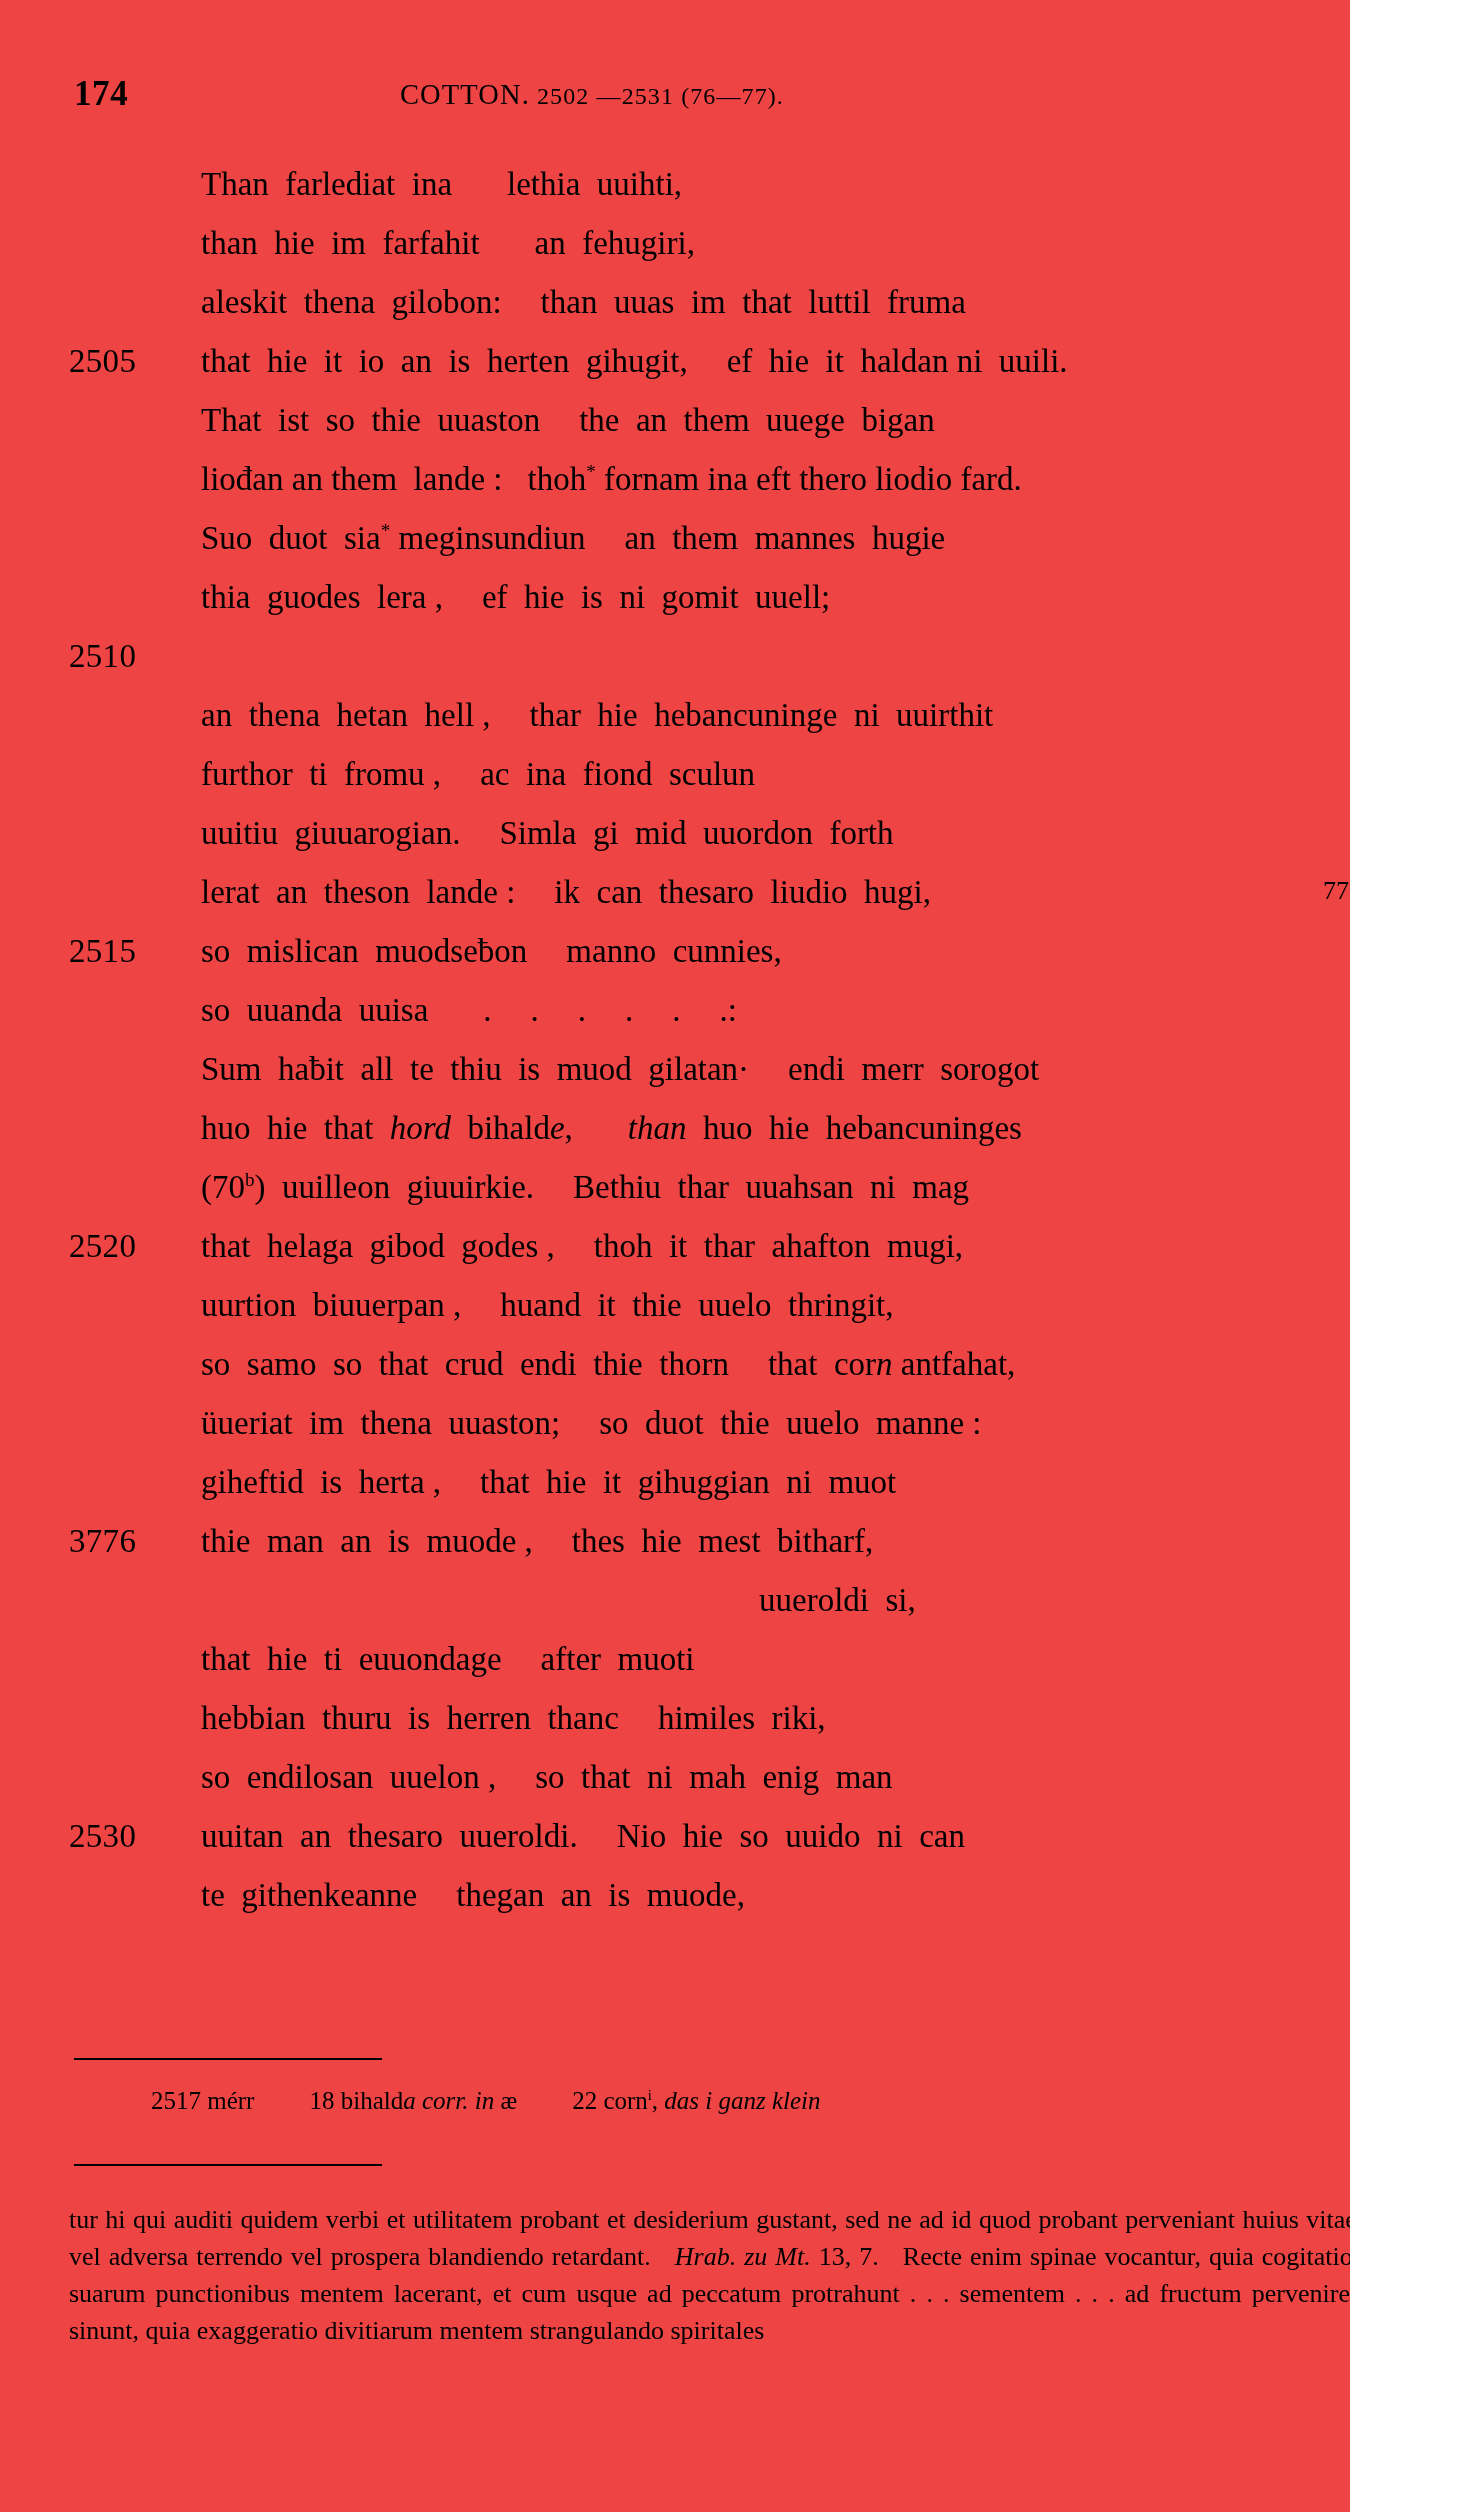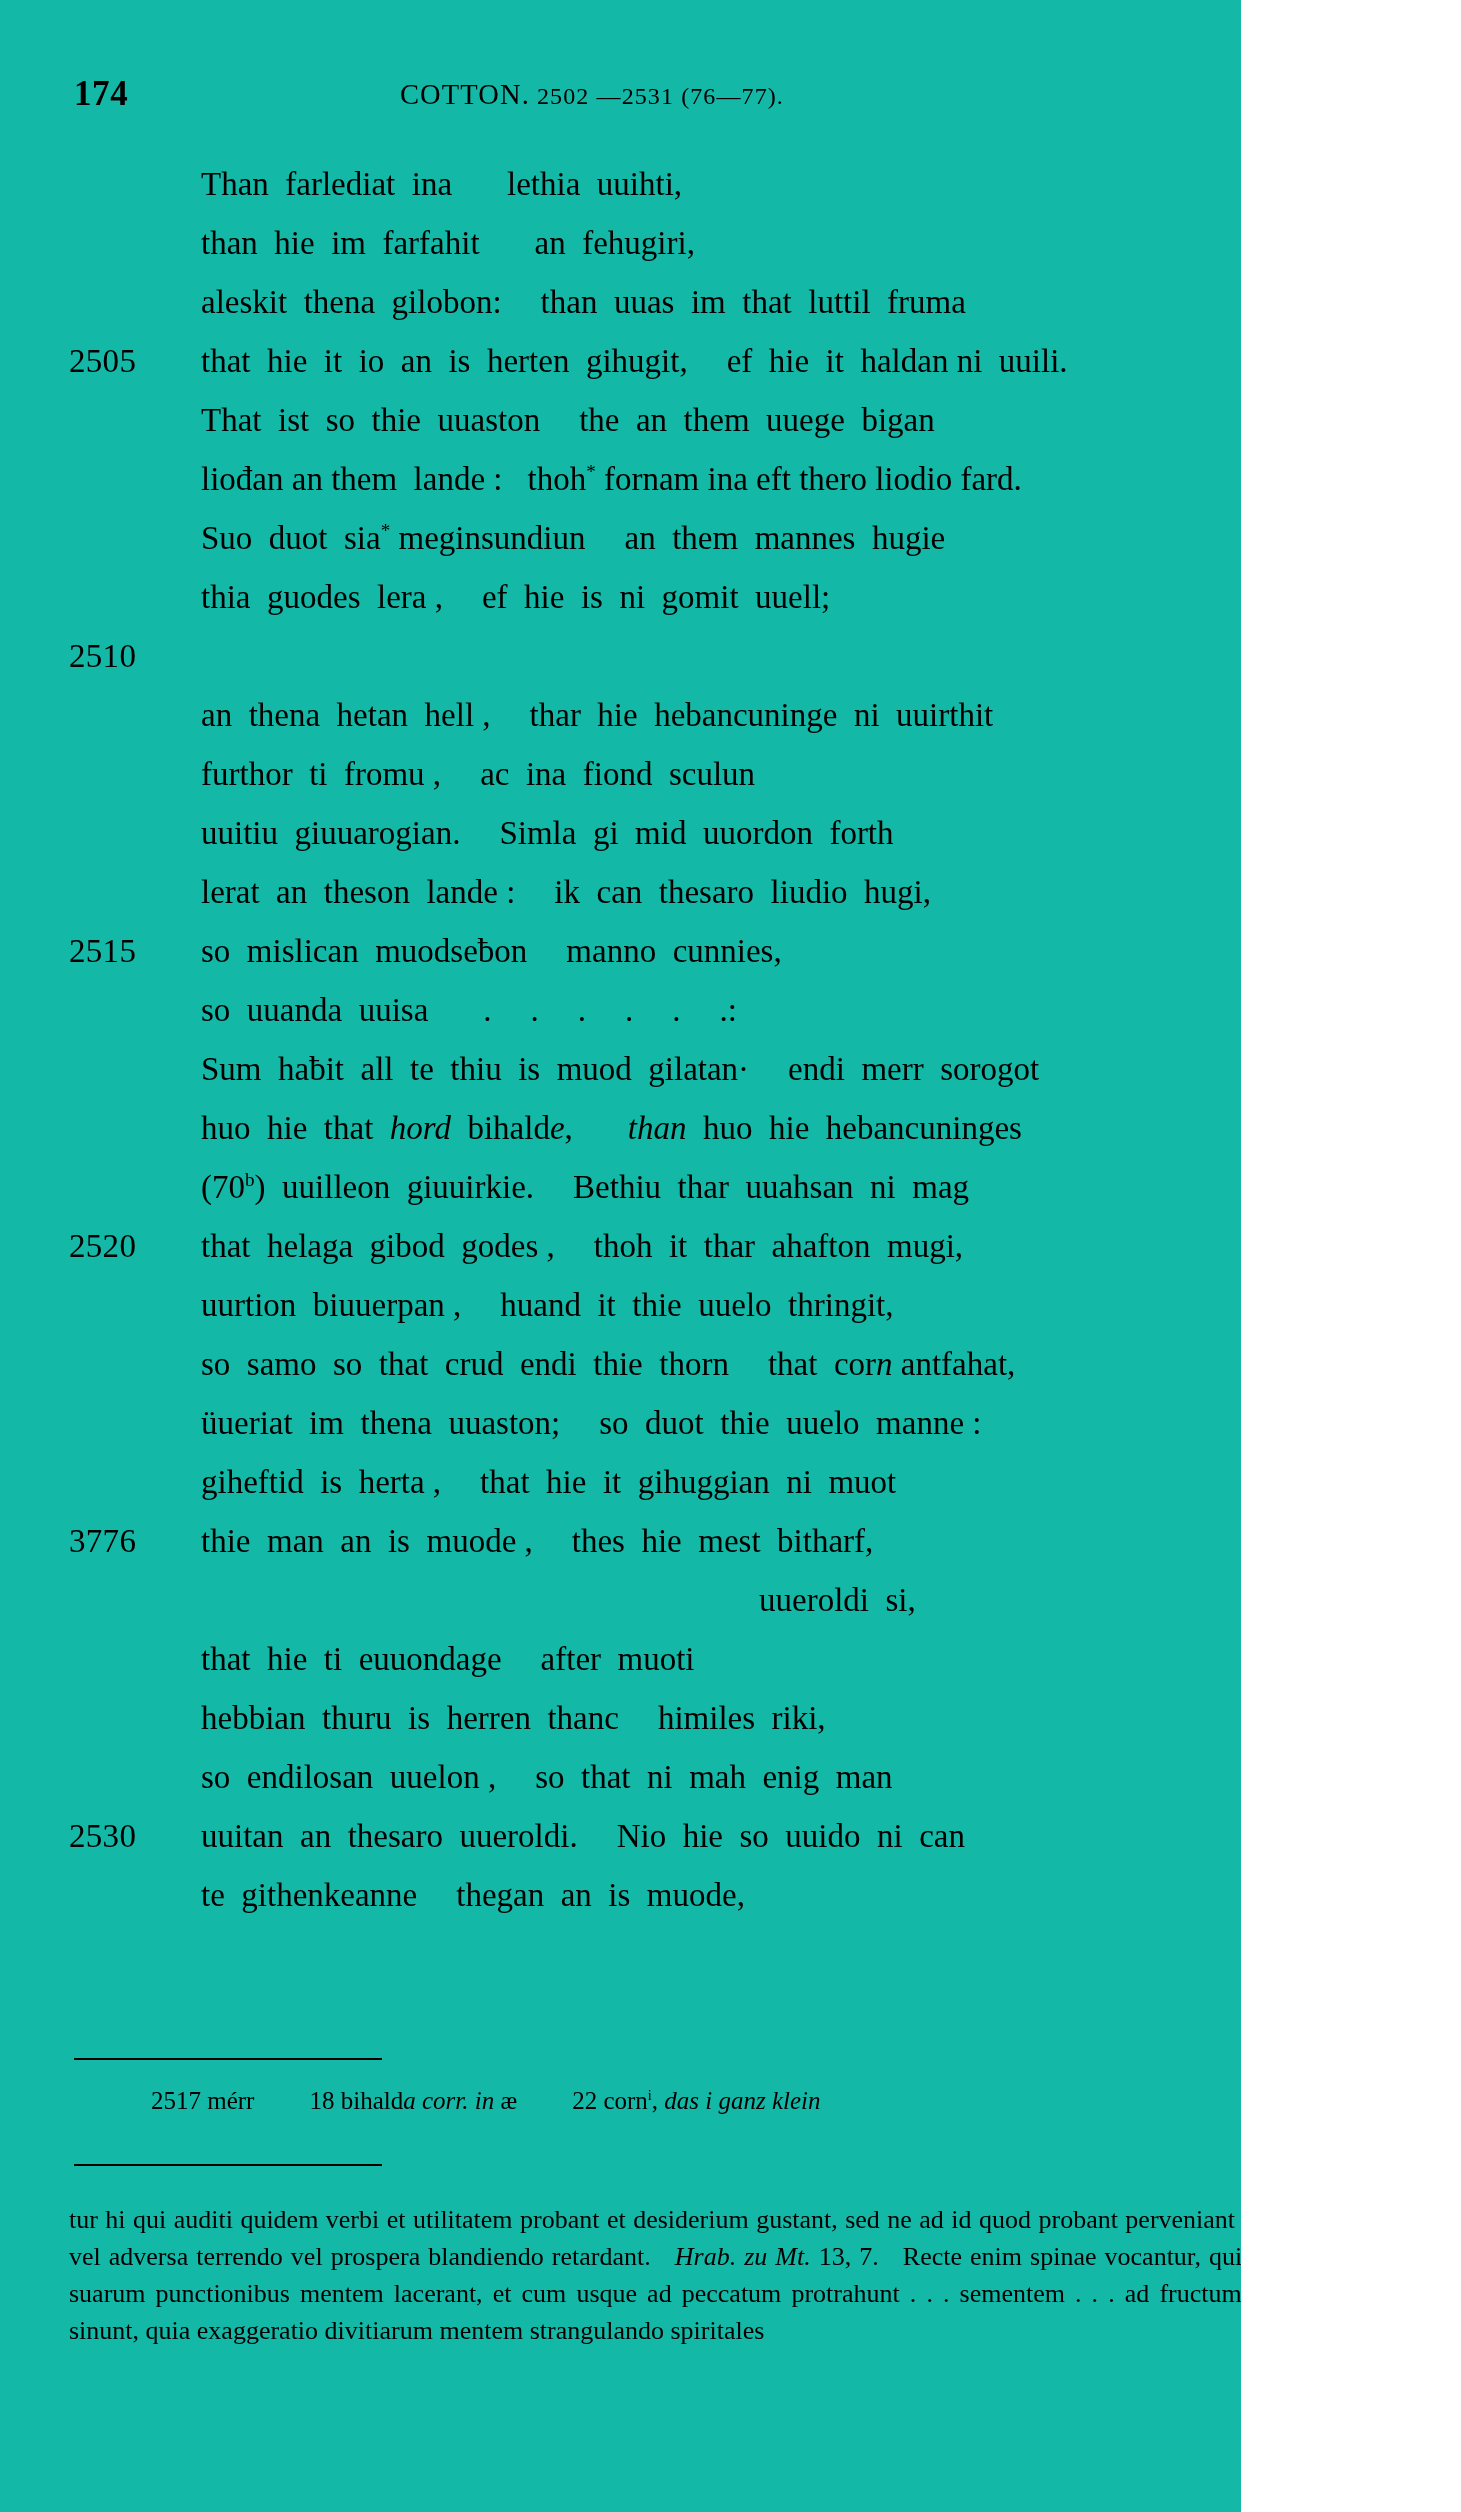--- a/index.html
+++ b/index.html
@@ -6,23 +6,23 @@
     margin: 0;
     padding: 0;
     background: #ffffff;
   }
   body {
     font-family: "Liberation Serif", "DejaVu Serif", serif;
     color: #000000;
   }
   .page {
     position: relative;
-    width: 1241px;
+    width: 1350px;
     height: 2512px;
-    background: #14b8a6;
+    background: #ef4444;
     overflow: hidden;
   }
 
   
   .runhead {
     position: absolute;
     left: 0;
     top: 74px;
     width: 1462px;
     height: 46px;

